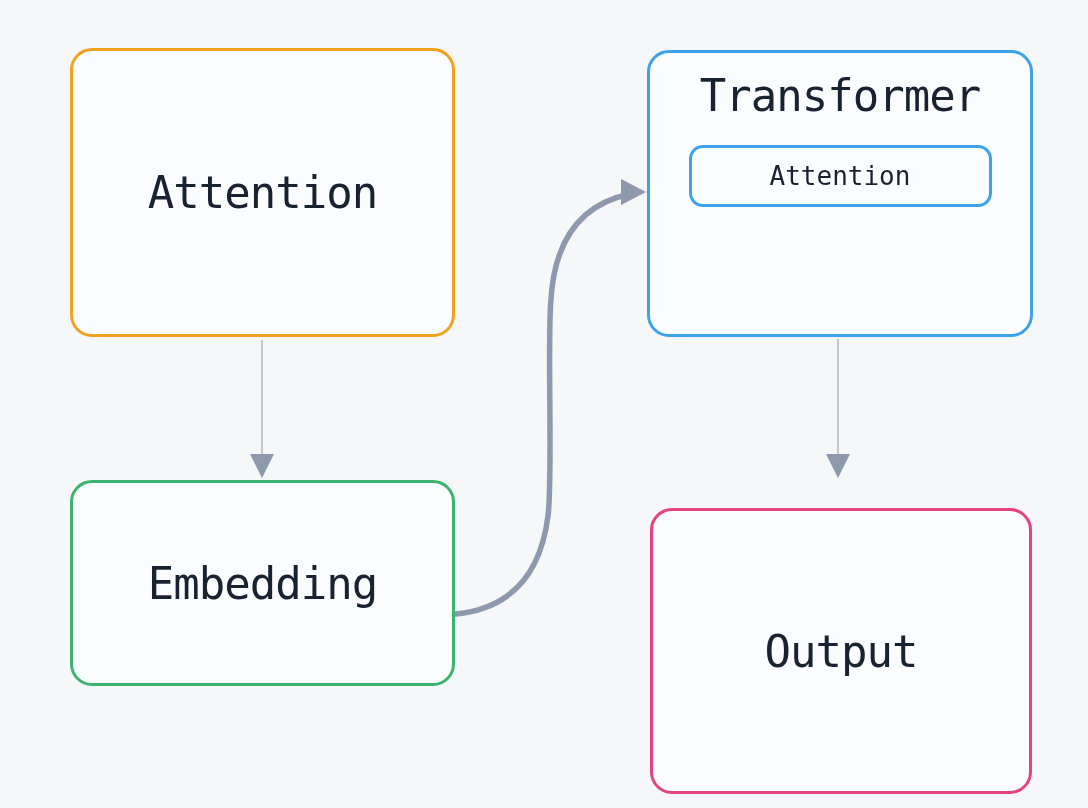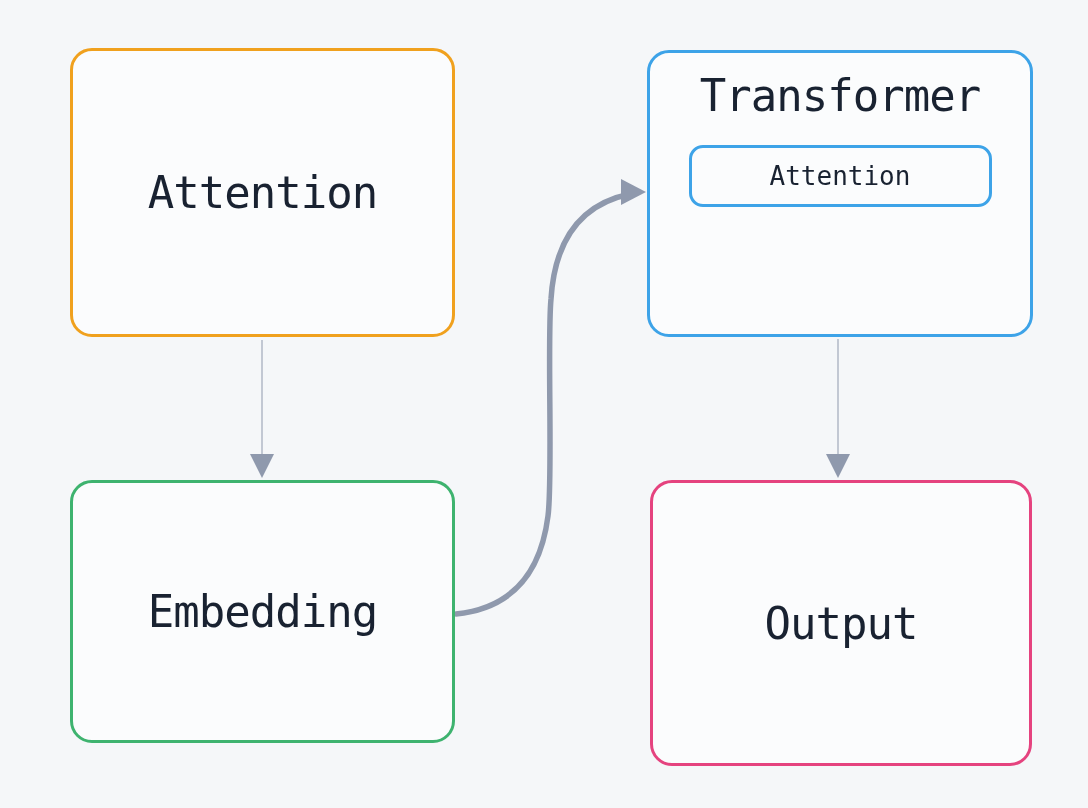--- a/index.html
+++ b/index.html
@@ -36,22 +36,22 @@
     align-items: center;
     justify-content: center;
   }
   .node-label {
     font-size: 44px;
     font-weight: 500;
     letter-spacing: -1px;
     white-space: nowrap;
   }
   .node-tokenizer   { left: 70px;  top: 48px;  width: 385px; height: 289px; border: 3.5px solid #F0A11E; }
-  .node-embedding   { left: 70px;  top: 480px; width: 385px; height: 263px; border: 3.5px solid #3EB36F; }
-  .node-output      { left: 650px; top: 480px; width: 382px; height: 286px; border: 3.5px solid #E5437F; }
+  .node-embedding   { left: 70px;  top: 480px; width: 385px; height: 206px; border: 3.5px solid #3EB36F; }
+  .node-output      { left: 650px; top: 508px; width: 382px; height: 286px; border: 3.5px solid #E5437F; }
   .node-transformer {
     left: 647px; top: 50px; width: 386px; height: 287px;
     border: 3.5px solid #3DA3E8;
     flex-direction: column;
     justify-content: flex-start;
     padding-top: 18px;
   }
   .transformer-title {
     font-size: 44px;
     font-weight: 500;

